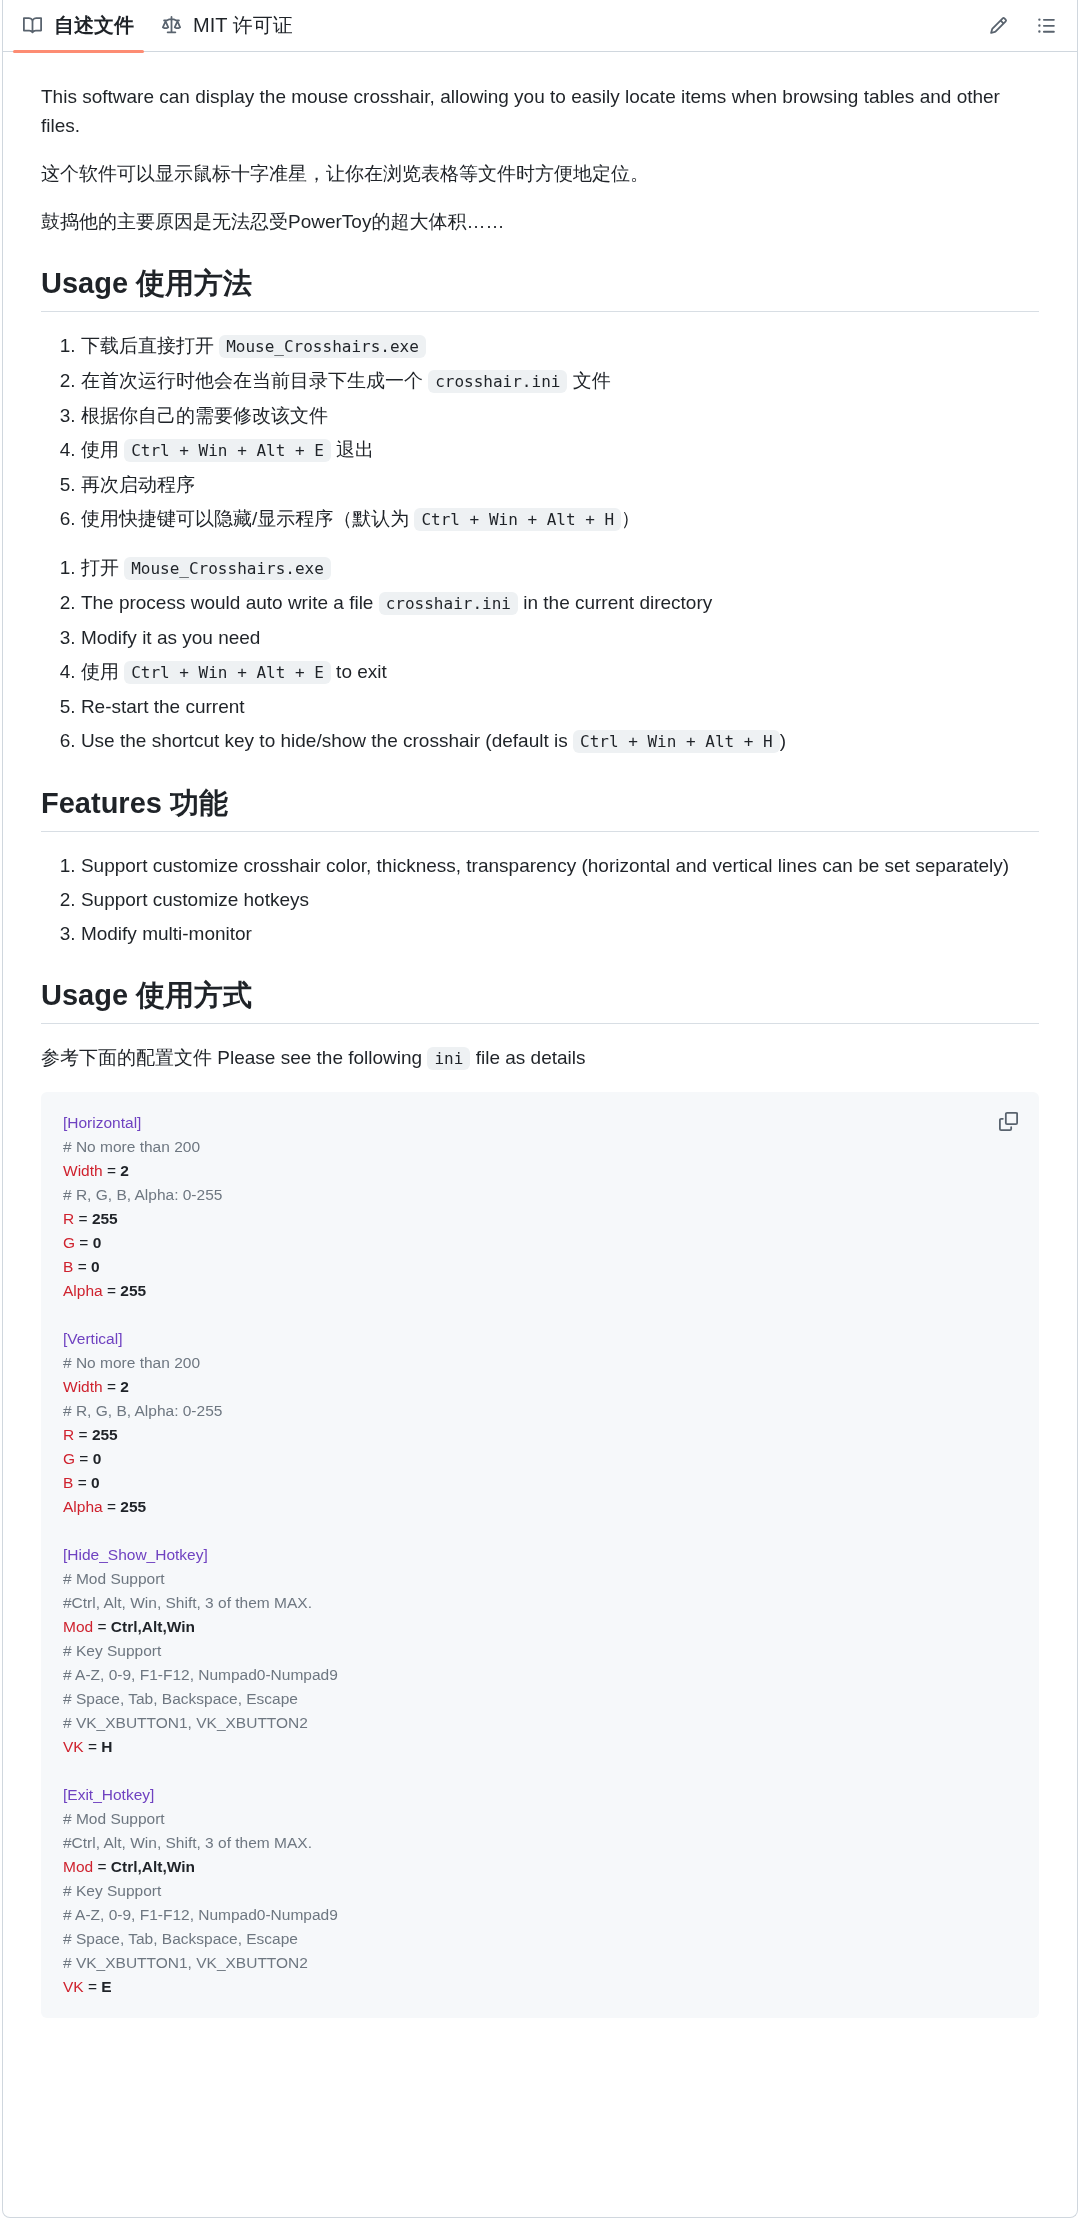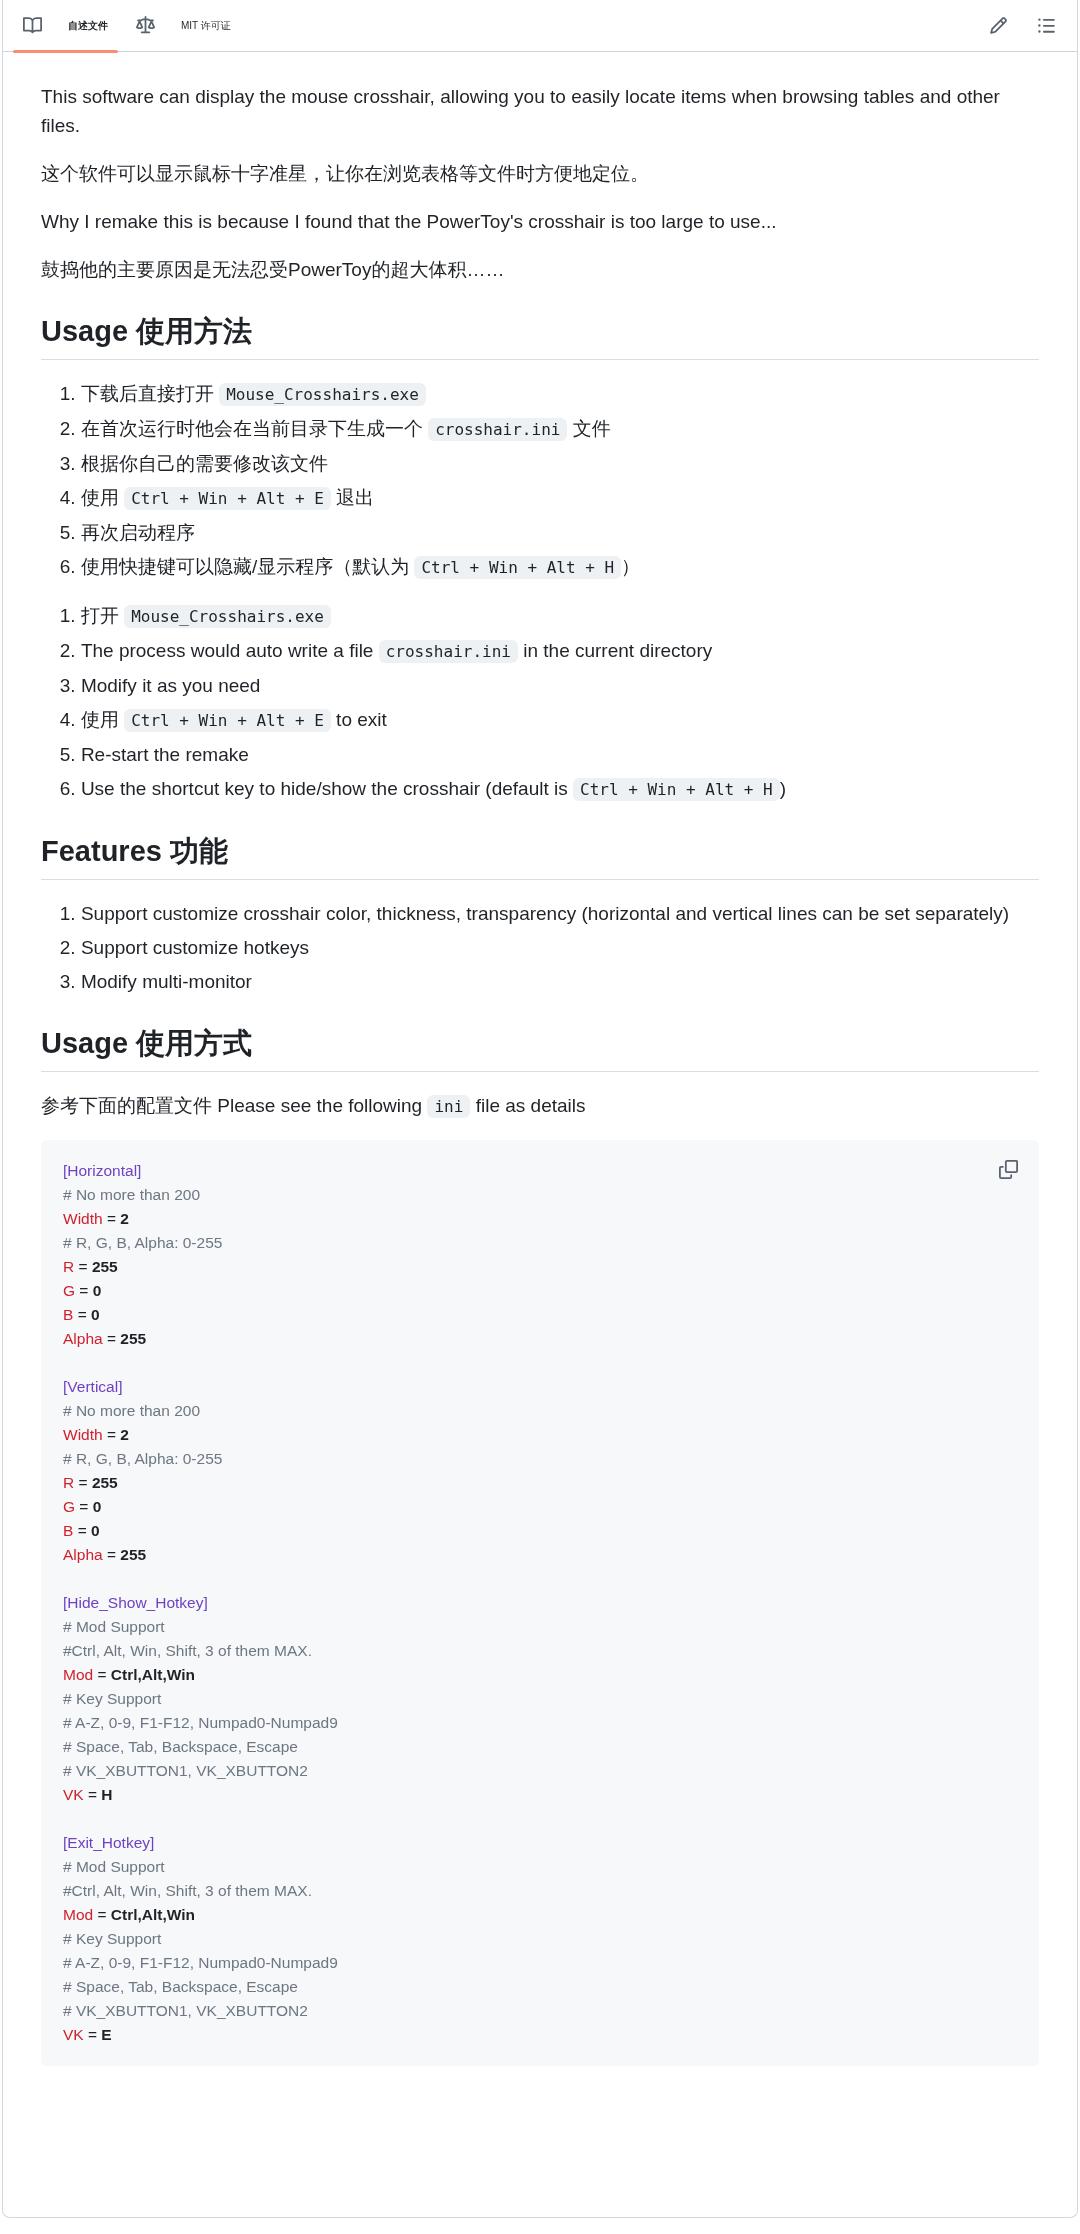--- a/index.html
+++ b/index.html
@@ -22,23 +22,23 @@
     min-height:2218px;
     background:#fff;
   }
   
   .hdr{
     display:flex;align-items:center;height:52px;
     padding:0 14px 0 6px;border-bottom:1px solid var(--border);
     position:relative;
   }
   .tab{
-    display:flex;align-items:center;gap:26px;height:100%;
+    display:flex;align-items:center;gap:12px;height:100%;
     padding:0 14px;background:none;border:none;cursor:pointer;
-    font-family:inherit;font-size:10px;color:var(--c-text);position:relative;
+    font-family:inherit;font-size:20px;color:var(--c-text);position:relative;
   }
   .tab .ticon{display:flex;color:#59636e}
   .tab.active{font-weight:700}
   .tab.active::after{
     content:"";position:absolute;left:4px;right:4px;bottom:-2px;height:3px;
     border-radius:3px;background:var(--accent);
   }
   .hdr-actions{margin-left:auto;display:flex;align-items:center;gap:14px}
   .icon-btn{
     display:flex;align-items:center;justify-content:center;
@@ -112,37 +112,36 @@
         <button class="icon-btn">
           <svg viewBox="0 0 16 16" width="19" height="19" fill="currentColor">
             <path d="M5.75 2.5h8.5a.75.75 0 0 1 0 1.5h-8.5a.75.75 0 0 1 0-1.5Zm0 5h8.5a.75.75 0 0 1 0 1.5h-8.5a.75.75 0 0 1 0-1.5Zm0 5h8.5a.75.75 0 0 1 0 1.5h-8.5a.75.75 0 0 1 0-1.5ZM2 14a1 1 0 1 1 0-2 1 1 0 0 1 0 2Zm1-6a1 1 0 1 1-2 0 1 1 0 0 1 2 0ZM2 4a1 1 0 1 1 0-2 1 1 0 0 1 0 2Z"></path>
           </svg>
         </button>
       </div>
   </div>
   <div id="article" class="md">
       <p>This software can display the mouse crosshair, allowing you to easily locate items when browsing tables and other files.</p>
       <p>这个软件可以显示鼠标十字准星，让你在浏览表格等文件时方便地定位。</p>
-      <p>Why I remake this is because I found that the PowerToy's crosshair is too large to use...</p>
       <p>鼓捣他的主要原因是无法忍受PowerToy的超大体积……</p>
       <h2>Usage 使用方法</h2>
       <ol>
         <li>下载后直接打开 <code class="inline">Mouse_Crosshairs.exe</code></li>
         <li>在首次运行时他会在当前目录下生成一个 <code class="inline">crosshair.ini</code> 文件</li>
         <li>根据你自己的需要修改该文件</li>
         <li>使用 <code class="inline">Ctrl + Win + Alt + E</code> 退出</li>
         <li>再次启动程序</li>
         <li>使用快捷键可以隐藏/显示程序（默认为 <code class="inline">Ctrl + Win + Alt + H</code>）</li>
       </ol>
       <ol>
         <li>打开 <code class="inline">Mouse_Crosshairs.exe</code></li>
         <li>The process would auto write a file <code class="inline">crosshair.ini</code> in the current directory</li>
         <li>Modify it as you need</li>
         <li>使用 <code class="inline">Ctrl + Win + Alt + E</code> to exit</li>
-        <li>Re-start the remake</li>
+        <li>Re-start the current</li>
         <li>Use the shortcut key to hide/show the crosshair (default is <code class="inline">Ctrl + Win + Alt + H</code>)</li>
       </ol>
       <h2>Features 功能</h2>
       <ol>
         <li>Support customize crosshair color, thickness, transparency (horizontal and vertical lines can be set separately)</li>
         <li>Support customize hotkeys</li>
         <li>Modify multi-monitor</li>
       </ol>
       <h2>Usage 使用方式</h2>
       <p>参考下面的配置文件 Please see the following <code class="inline">ini</code> file as details</p>

